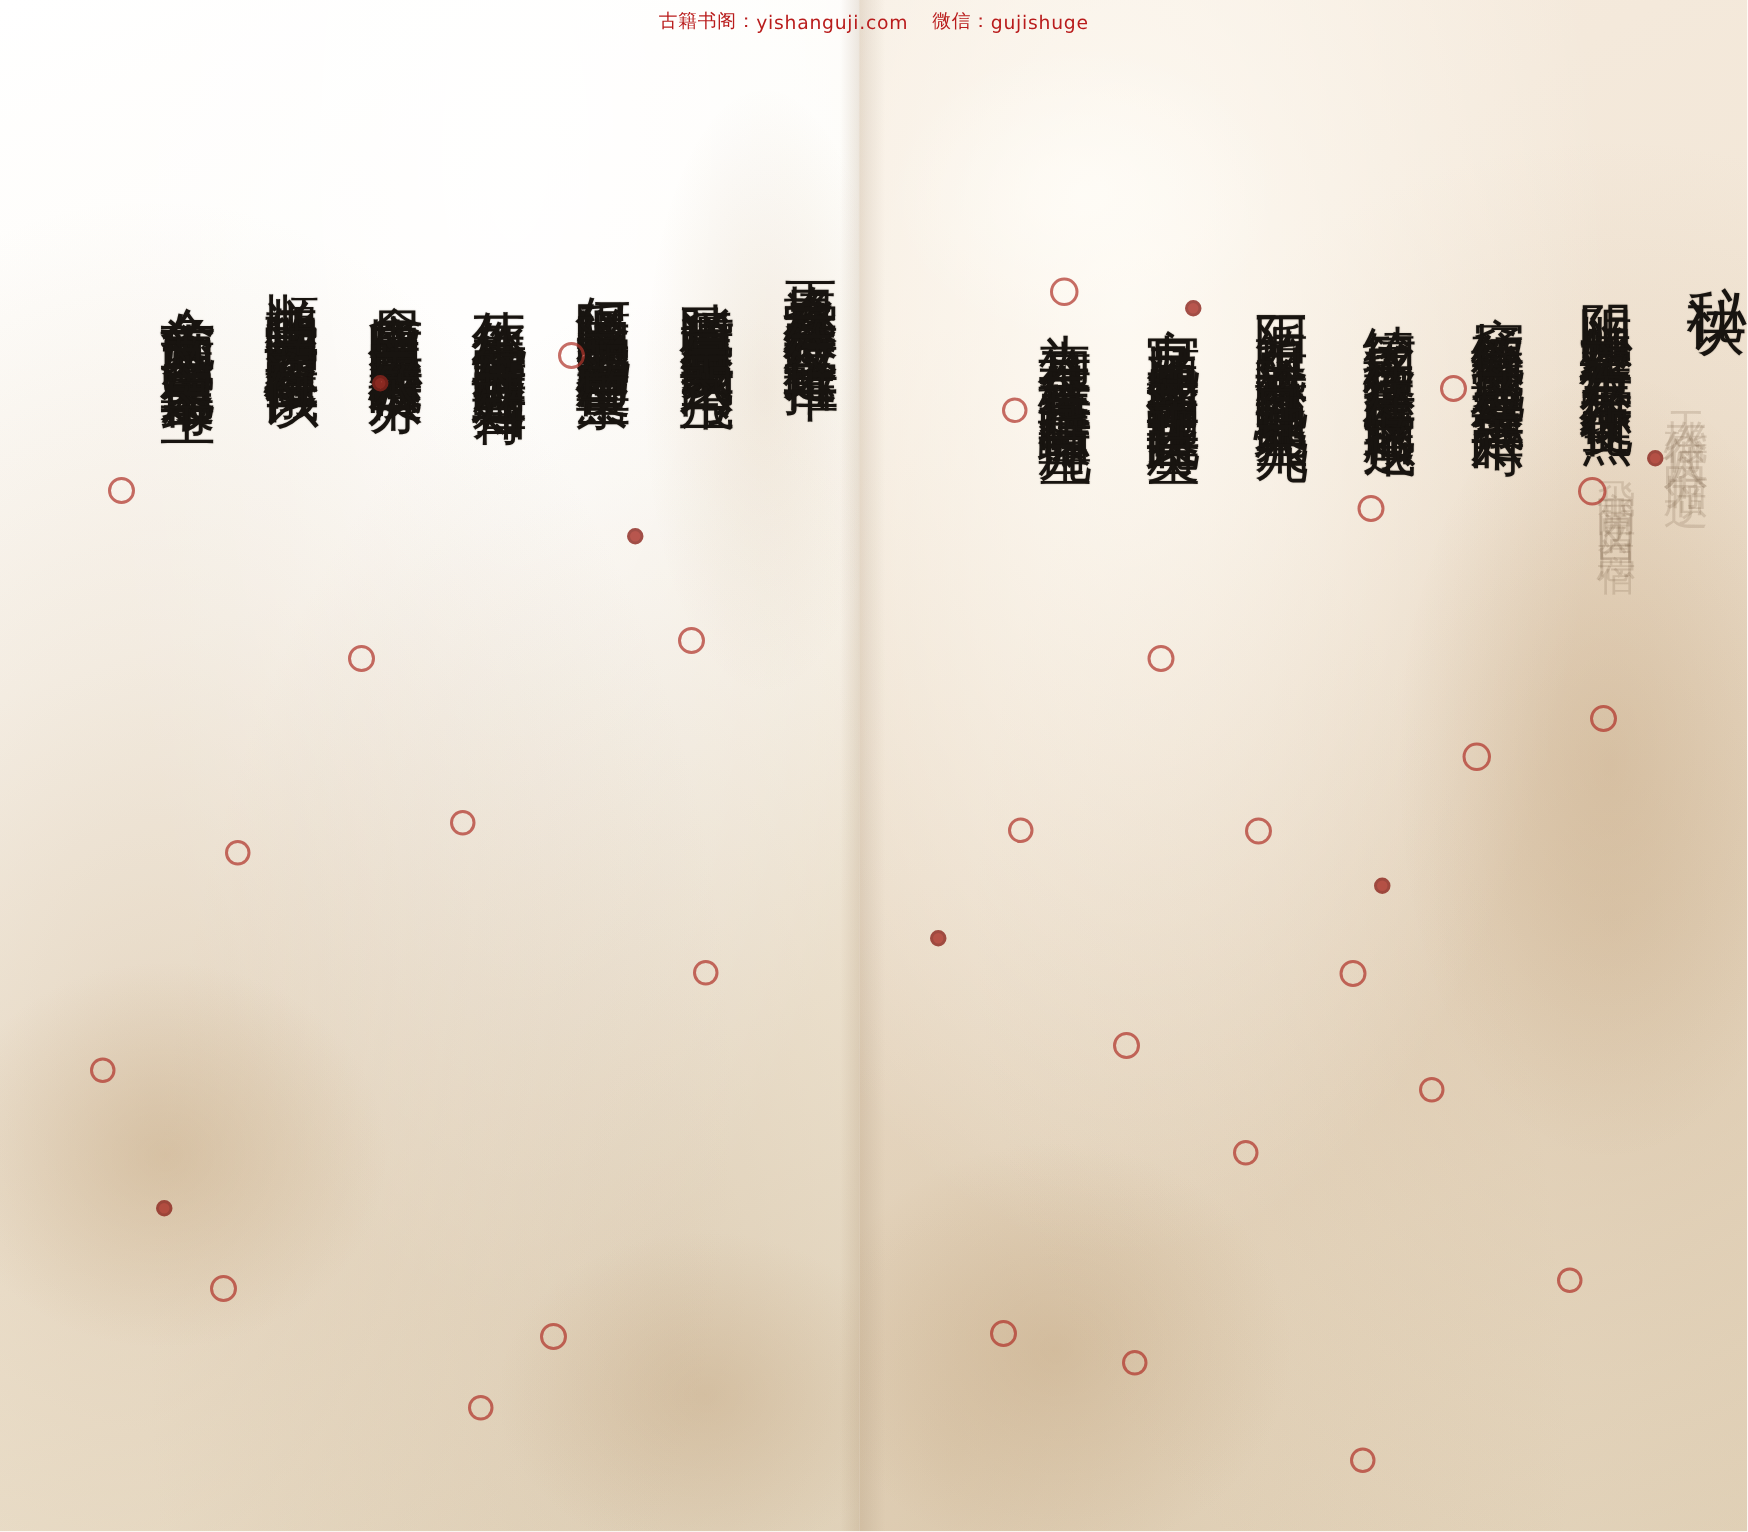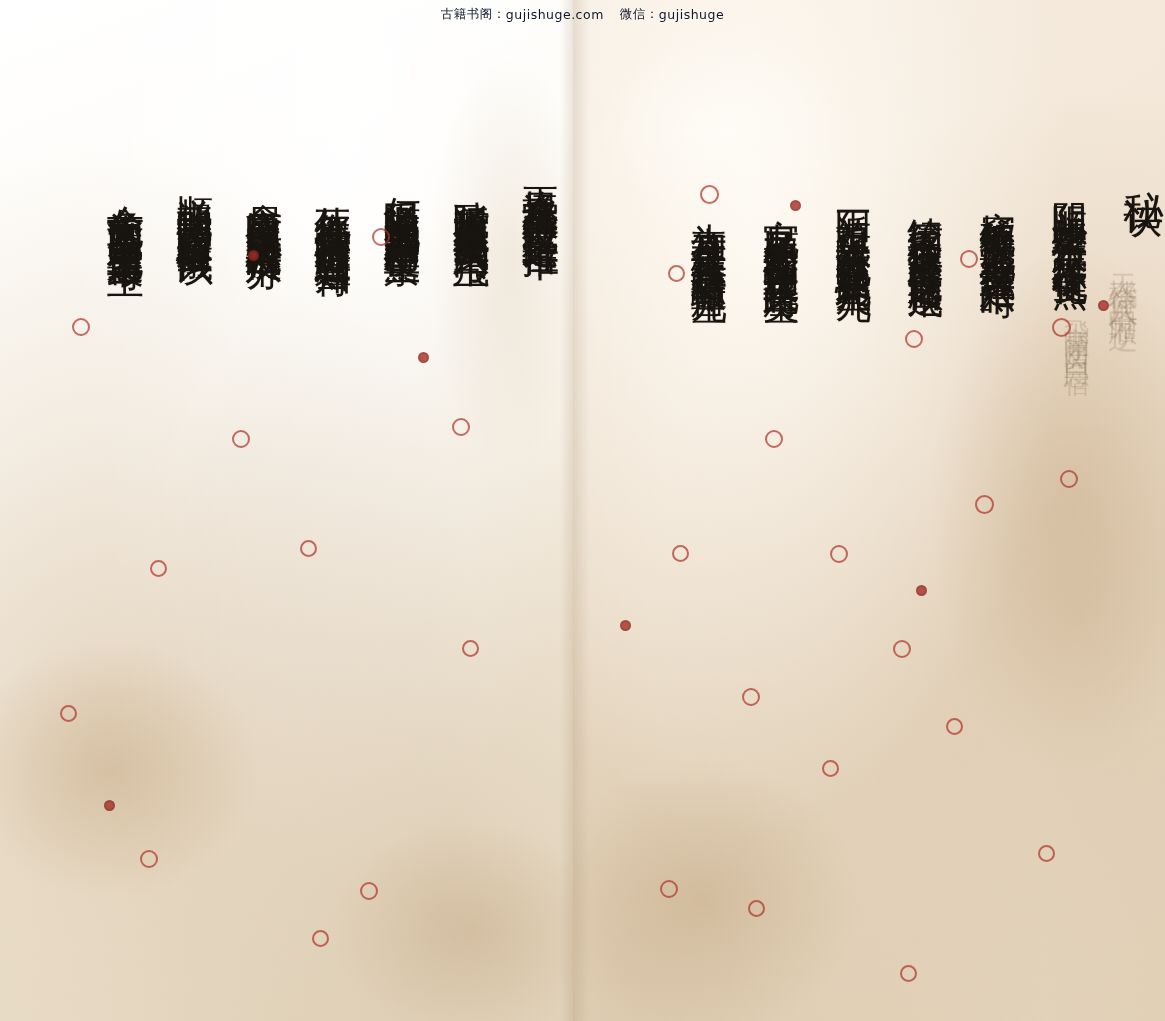--- a/index.html
+++ b/index.html
@@ -20,21 +20,21 @@
   .watermark {
     position: absolute;
     top: 0;
     left: 0;
     width: 1165px;
     height: 28px;
     display: flex;
     align-items: center;
     justify-content: center;
     font-size: 12.5px;
-    color: #0f172a;
+    color: #b91c1c;
     letter-spacing: 0.5px;
     z-index: 40;
     background: transparent;
   }
   .watermark .wm-sep { display: inline-block; width: 16px; }
 
   
   .leaf {
     position: absolute;
     top: 0;
@@ -213,19 +213,19 @@
   <div class="dot" style="left:150px; top:560px; width:13px; height:13px;"></div>
   <div class="dot" style="left:140px; top:850px; width:14px; height:14px;"></div>
   <div class="dot" style="left:72px; top:318px; width:14px; height:14px;"></div>
   <div class="dot" style="left:60px; top:705px; width:13px; height:13px;"></div>
   <div class="dot filled" style="left:418px; top:352px; width:7px; height:7px;"></div>
   <div class="dot filled" style="left:248px; top:250px; width:7px; height:7px;"></div>
   <div class="dot filled" style="left:104px; top:800px; width:7px; height:7px;"></div>
 
   <div class="watermark">
     <span>古籍书阁：</span>
-    <span>gujishuge.com</span>
+    <span>yishanguji.com</span>
     <span class="wm-sep"></span>
     <span>微信：</span>
     <span>gujishuge</span>
   </div>
 
 </div>
 
 </body></html>

